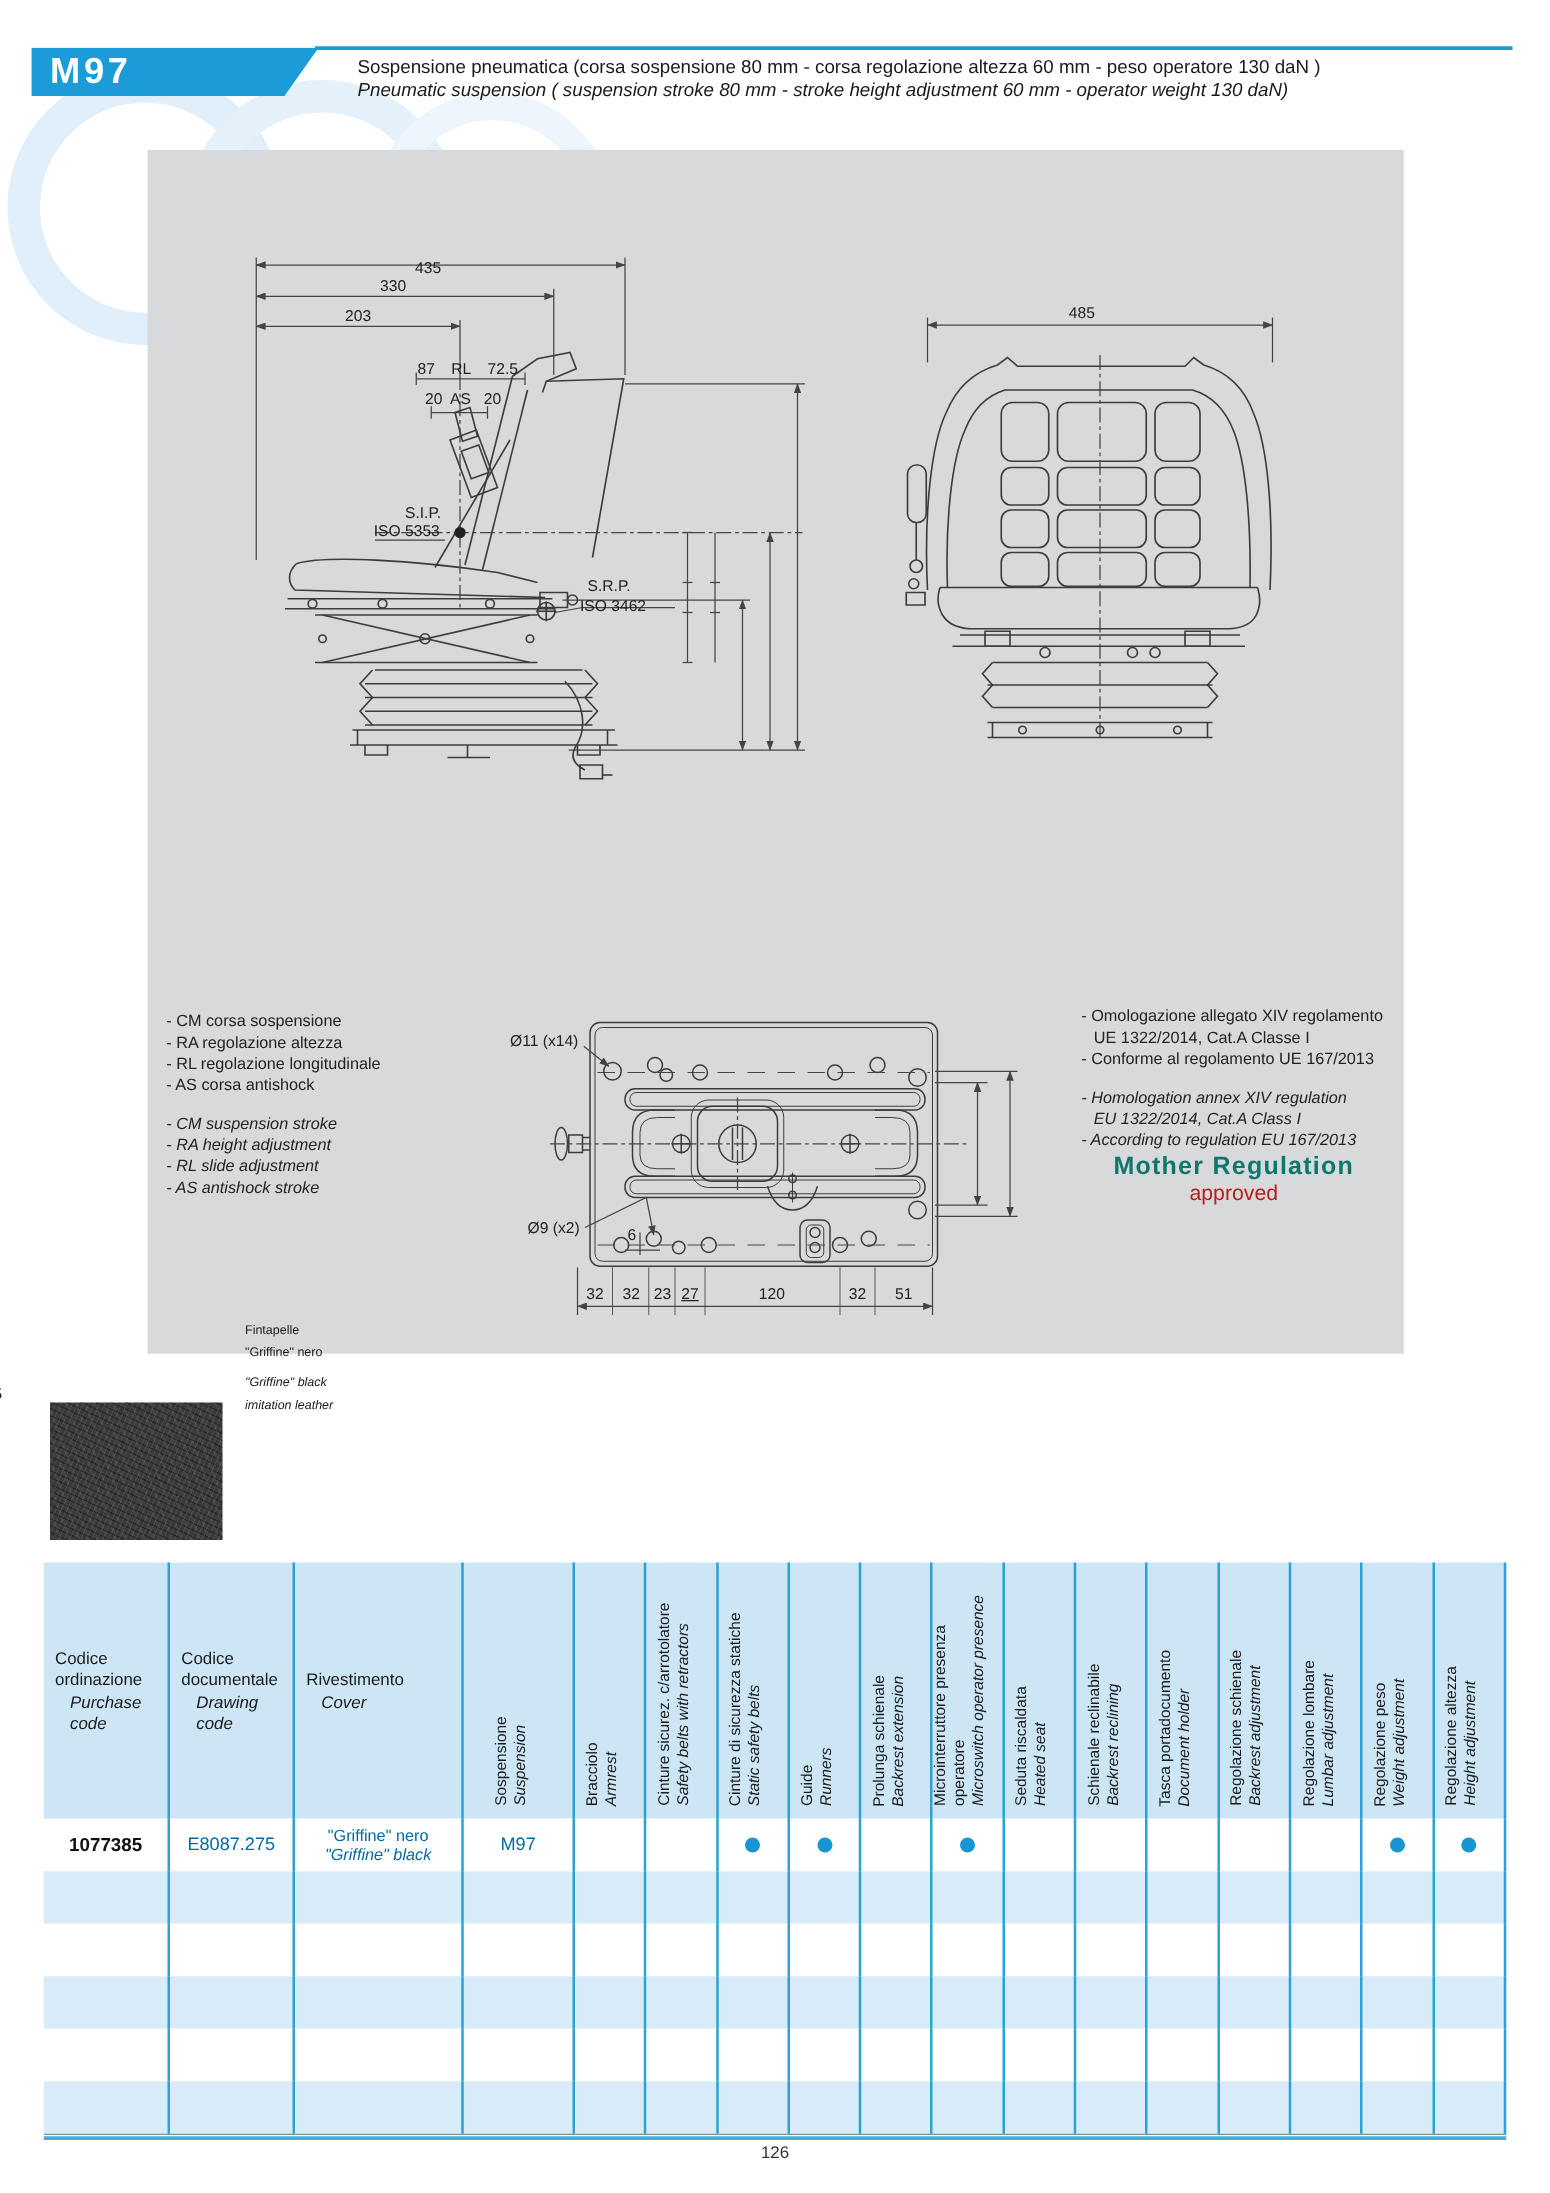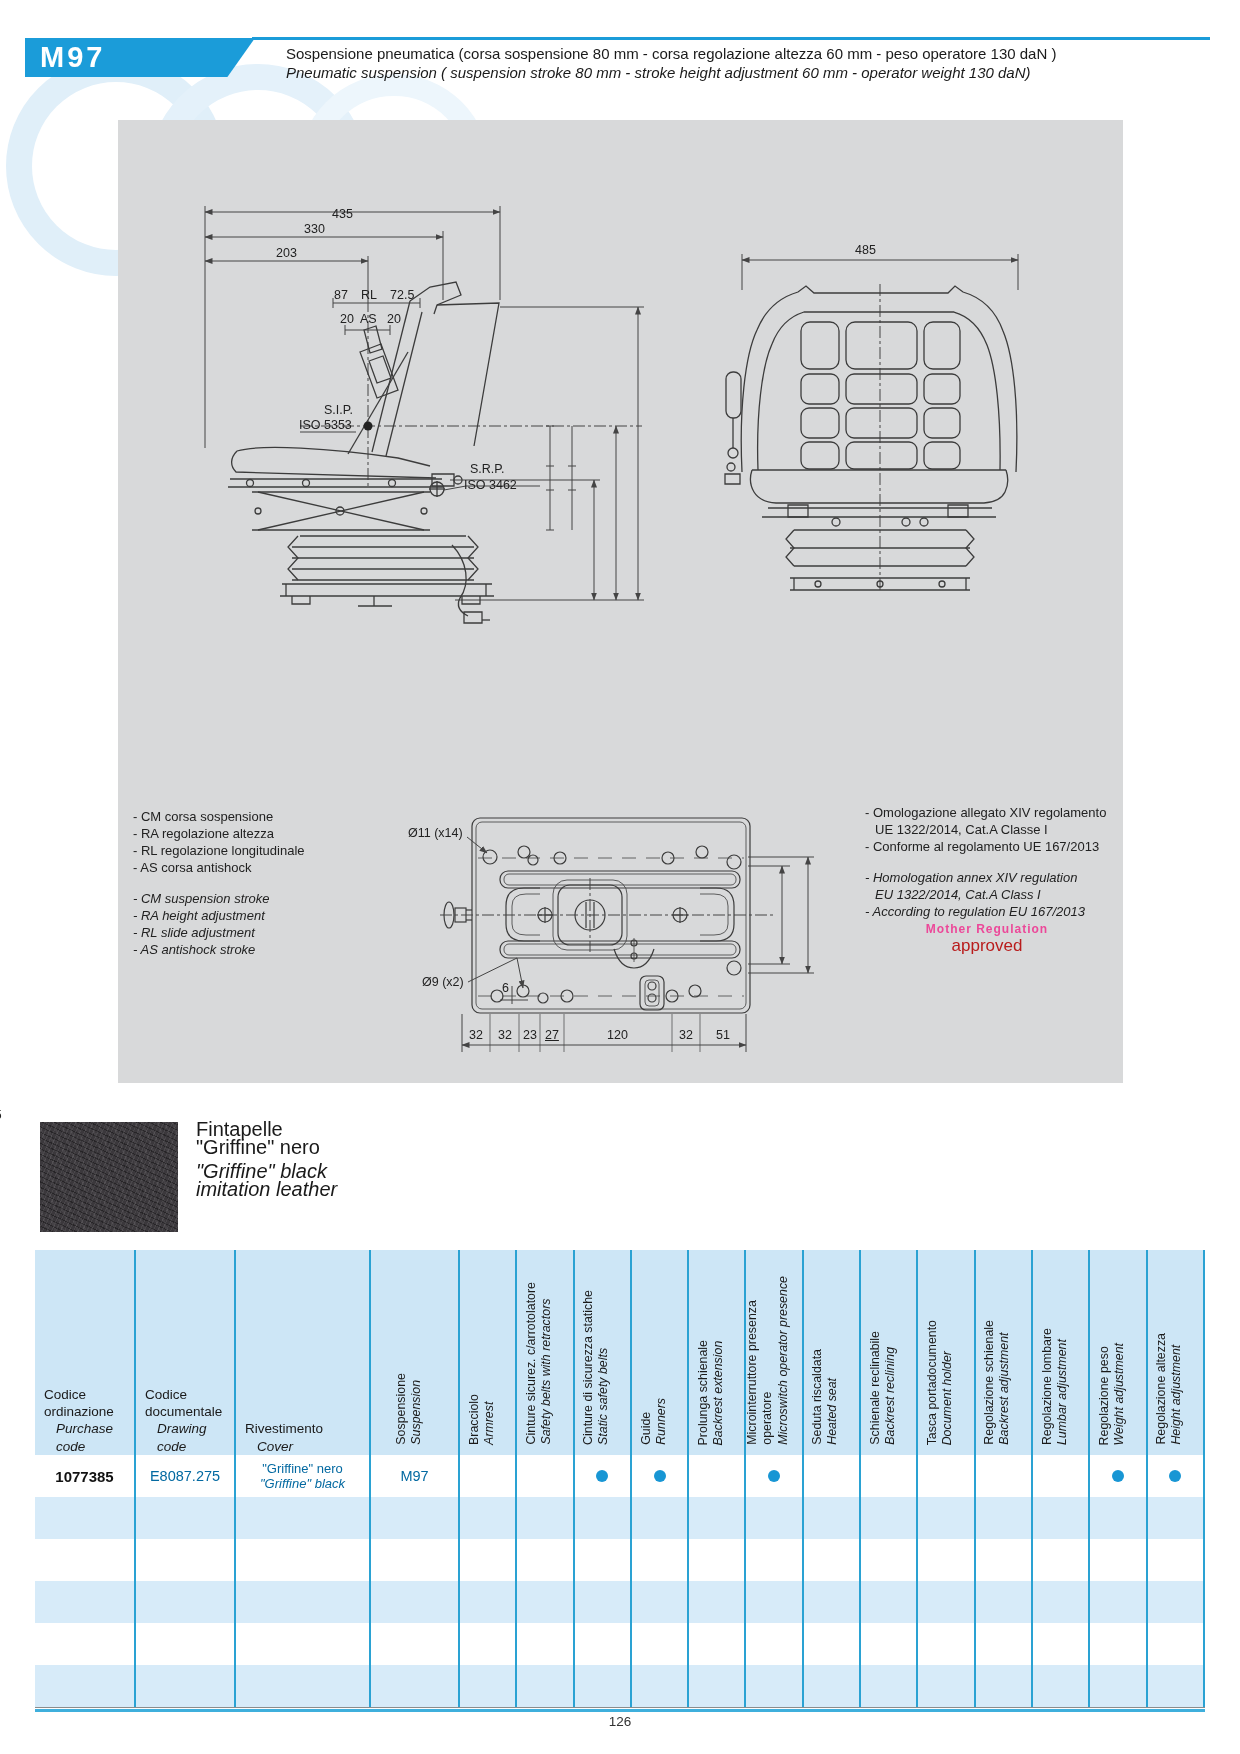--- a/index.html
+++ b/index.html
@@ -17,37 +17,37 @@
   
   .panel{position:absolute;left:118px;top:120px;width:1005px;height:963px;background:#d8d9da;z-index:1;}
   svg.art{position:absolute;left:0;top:0;z-index:2;pointer-events:none;}
   .dl{position:absolute;z-index:3;font-size:12.5px;color:#222;white-space:nowrap;}
   .dl.rot{transform:rotate(-90deg);}
   .notes{position:absolute;z-index:3;font-size:13px;line-height:17px;color:#222;}
   .notes .en{font-style:italic;}
   .notes .gap{height:14px;}
   .notes .ind{padding-left:10px;}
   .reg{position:absolute;left:862px;top:922px;width:250px;text-align:center;z-index:3;}
-  .reg .t{font-weight:bold;font-size:12px;color:#ec4899;letter-spacing:1px;}
+  .reg .t{font-weight:bold;font-size:20px;color:#0f766e;letter-spacing:1px;}
   .reg .s{font-size:17px;color:#b91c1c;}
   
   .swatch{position:absolute;left:40px;top:1122px;width:138px;height:110px;z-index:3;background-color:#3b383c;
     background-image:repeating-linear-gradient(115deg,rgba(255,255,255,.08) 0 1px,transparent 1px 4px),
                      repeating-linear-gradient(25deg,rgba(0,0,0,.35) 0 1px,transparent 1px 5px),
                      repeating-linear-gradient(70deg,rgba(255,255,255,.05) 0 2px,transparent 2px 7px);}
-  .swatch-text{position:absolute;left:196px;top:1120px;z-index:3;font-size:20px;line-height:18px;}
+  .swatch-text{position:absolute;left:196px;top:1056px;z-index:3;font-size:10px;line-height:18px;}
   .swatch-text .en{font-style:italic;}
   .swatch-text .sp{height:6px;}
   
   .tbl{position:absolute;left:35px;top:1250px;width:1170px;z-index:3;}
   .trow{display:grid;grid-template-columns:101px 100px 135px 89px repeat(13,57.31px);}
   .trow>*{border-right:2px solid #2aa2d3;box-sizing:border-box;position:relative;}
   .hrow{height:205px;background:#cde6f6;}
   .hrow>*{height:205px;}
-  .hcell.wide{display:flex;flex-direction:column;justify-content:flex-end;padding-left:9px;
+  .hcell.wide{display:flex;flex-direction:column;justify-content:center;padding-left:9px;
               font-size:13.5px;line-height:1.28;}
   .hcell .itl{white-space:pre-line;}
   .hcell .enl{white-space:pre-line;font-style:italic;margin-left:12px;}
   .rot{position:absolute;bottom:10px;left:50%;transform:translateX(-50%) rotate(180deg);
        writing-mode:vertical-rl;font-size:12.4px;line-height:1.22;}
   .rot span{display:block;white-space:pre-line;}
   .rot .enl{font-style:italic;}
   .drow{height:42px;background:#fff;}
   .drow .cell{display:flex;align-items:center;justify-content:center;font-size:14.5px;color:#0369a1;}
   .drow .cell.code{font-weight:bold;font-size:15px;color:#111;}

